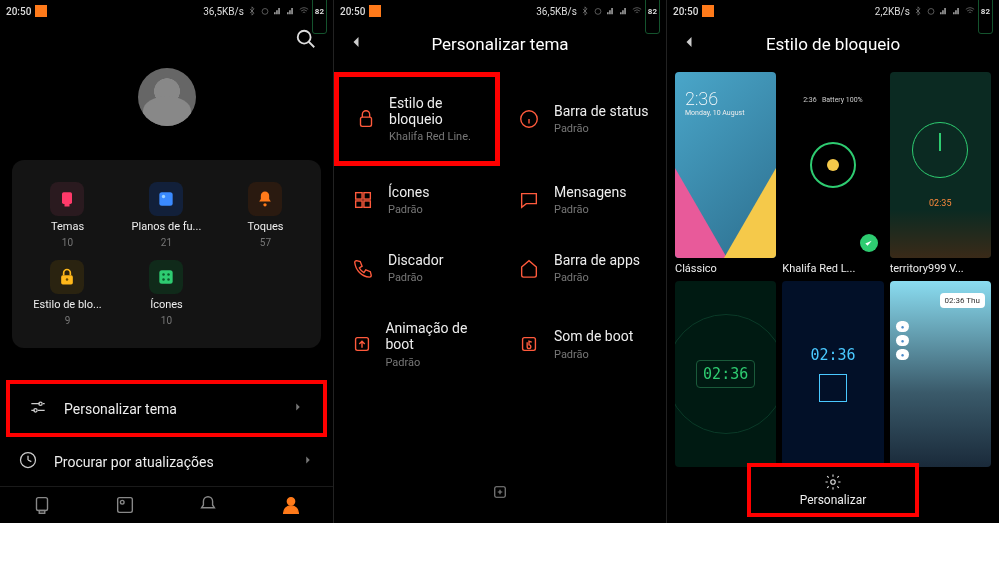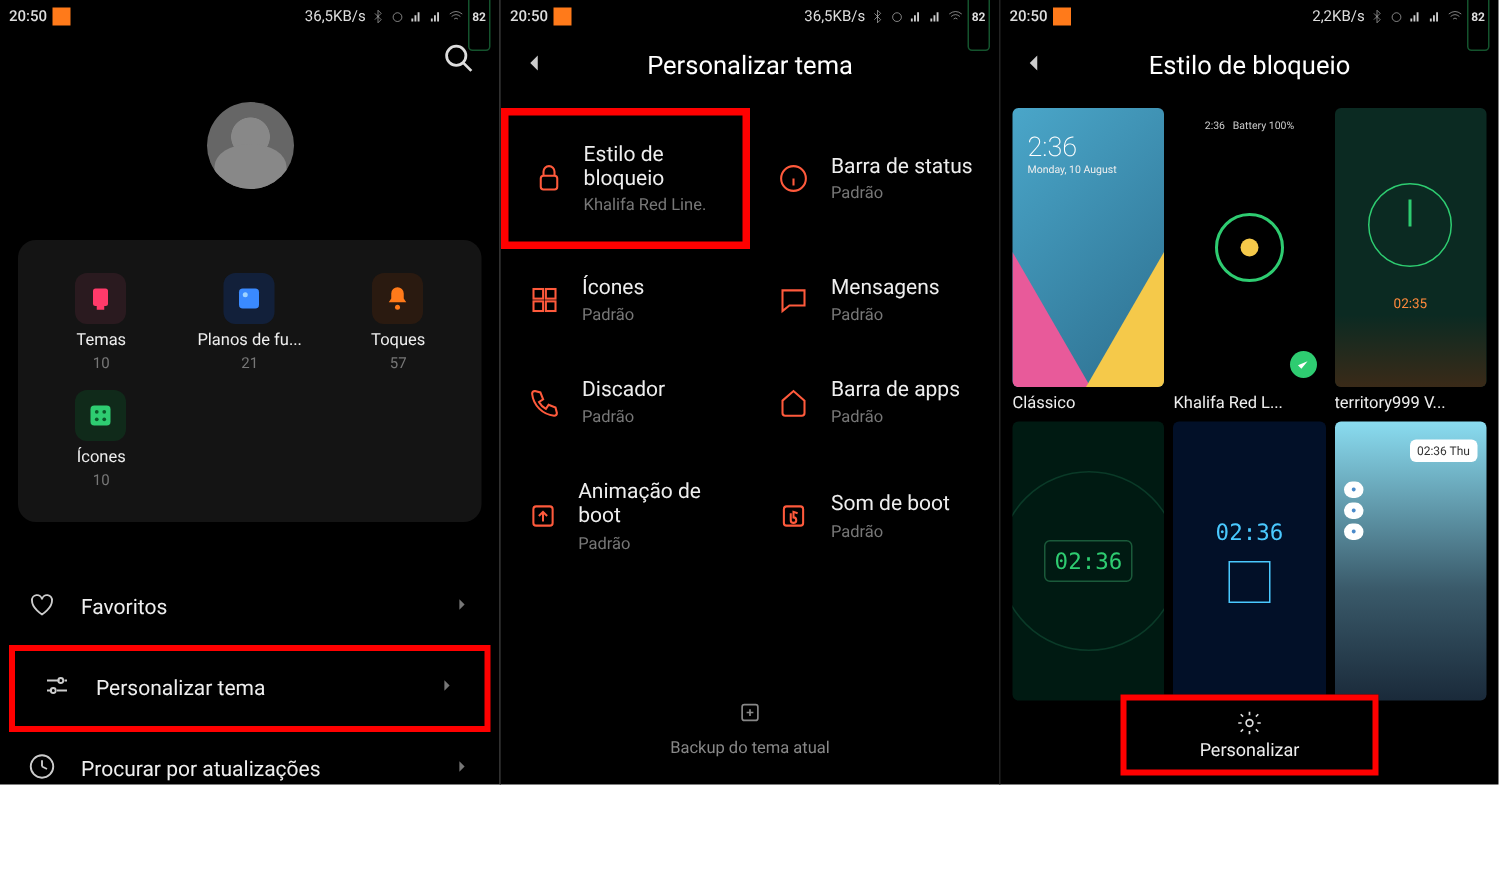--- a/index.html
+++ b/index.html
@@ -150,21 +150,21 @@
     border-right:52px solid #f5c94a; border-top:90px solid transparent; }
 
   .th-khalifa { background:#000; }
   .th-khalifa .ring {
     width:46px; height:46px; border:2px solid #2ecc71; border-radius:50%;
     display:flex; align-items:center; justify-content:center;
   }
   .th-khalifa .ring::after{
     content:''; width:12px; height:12px; background:#f5c94a; border-radius:50%;
   }
-  .th-khalifa .ktop { position:absolute; top:8px; font-size:7px; color:#ccc; }
+  .th-khalifa .ktop { position:absolute; top:24px; font-size:7px; color:#ccc; }
 
   .th-terr { background:#0b2a22; position:relative; }
   .th-terr .aclock {
     width:56px; height:56px; border:1px solid #2ecc71; border-radius:50%;
     display:flex; align-items:center; justify-content:center; position:relative;
   }
   .th-terr .aclock::after{ content:''; position:absolute; width:2px; height:18px;
     background:#2ecc71; top:10px; }
   .th-terr .dig { font-size:9px; color:#ff8a3c; margin-top:20px; }
   .th-terr .house { position:absolute; bottom:0; left:0; right:0; height:48px;
@@ -267,47 +267,49 @@
       </div>
       <div class="gitem">
         <div class="ico" style="background:#2a1a10">
           <svg viewBox="0 0 24 24">
               <path d="M12 3a5 5 0 0 1 5 5v4l2 3H5l2-3V8a5 5 0 0 1 5-5z" fill="#ff7a1a"></path>
               <circle cx="12" cy="19" r="2" fill="#ff7a1a"></circle>
             </svg>
         </div>
         <span class="lbl">Toques</span>
         <span class="cnt">57</span>
+      </div>
+      <div class="gitem">
+        <div class="ico" style="background:#2a2310">
+          <svg viewBox="0 0 24 24">
+              <rect x="5" y="10" width="14" height="11" rx="2" fill="#ffb81a"></rect>
+              <path d="M8 10V7a4 4 0 0 1 8 0v3" stroke="#ffb81a" fill="none" stroke-width="2"></path>
+              <circle cx="12" cy="15" r="1.5" fill="#6a4a00"></circle>
+            </svg>
+        </div>
+        <span class="lbl">Estilo de blo...</span>
+        <span class="cnt">9</span>
       </div>
       <div class="gitem">
         <div class="ico" style="background:#102a1a">
           <svg viewBox="0 0 24 24">
               <rect x="4" y="4" width="16" height="16" rx="3" fill="#2ecc71"></rect>
               <circle cx="9" cy="9" r="1.5" fill="#0a5a2a"></circle>
               <circle cx="15" cy="9" r="1.5" fill="#0a5a2a"></circle>
               <circle cx="9" cy="15" r="1.5" fill="#0a5a2a"></circle>
               <circle cx="15" cy="15" r="1.5" fill="#0a5a2a"></circle>
             </svg>
         </div>
         <span class="lbl">Ícones</span>
         <span class="cnt">10</span>
       </div>
     </div>
   </div>
 
   <div class="list">
-    <div class="listitem">
-      <span class="licon"><svg viewBox="0 0 24 24">
-            <path d="M12 20s-8-5-8-11a4 4 0 0 1 8-1 4 4 0 0 1 8 1c0 6-8 11-8 11z"></path>
-          </svg></span>
-      <span class="ltext">Favoritos</span>
-      <span class="chev"><svg viewBox="0 0 24 24">
-            <path d="M9 6l6 6-6 6"></path>
-          </svg></span>
-    </div>
     <div class="listitem hl-red">
       <span class="licon"><svg viewBox="0 0 24 24">
             <path d="M4 8h10M18 8h2M4 16h4M12 16h8"></path>
             <circle cx="15" cy="8" r="2"></circle>
             <circle cx="9" cy="16" r="2"></circle>
           </svg></span>
       <span class="ltext">Personalizar tema</span>
       <span class="chev"><svg viewBox="0 0 24 24">
             <path d="M9 6l6 6-6 6"></path>
           </svg></span>
@@ -481,21 +483,20 @@
         <div class="t2">Padrão</div>
       </span>
     </div>
   </div>
 
   <div class="backuprow">
     <svg viewBox="0 0 24 24">
         <rect x="5" y="5" width="14" height="14" rx="2"></rect>
         <path d="M9 12h6M12 9v6"></path>
       </svg>
-    <div class="bt">Backup do tema atual</div>
   </div>
 </div>
 
 <div class="phone">
   <div class="statusbar">
     <span class="time">20:50</span>
     <span class="sq"></span>
     <span class="spacer"></span>
     <span class="right">
       <span>2,2KB/s</span>

